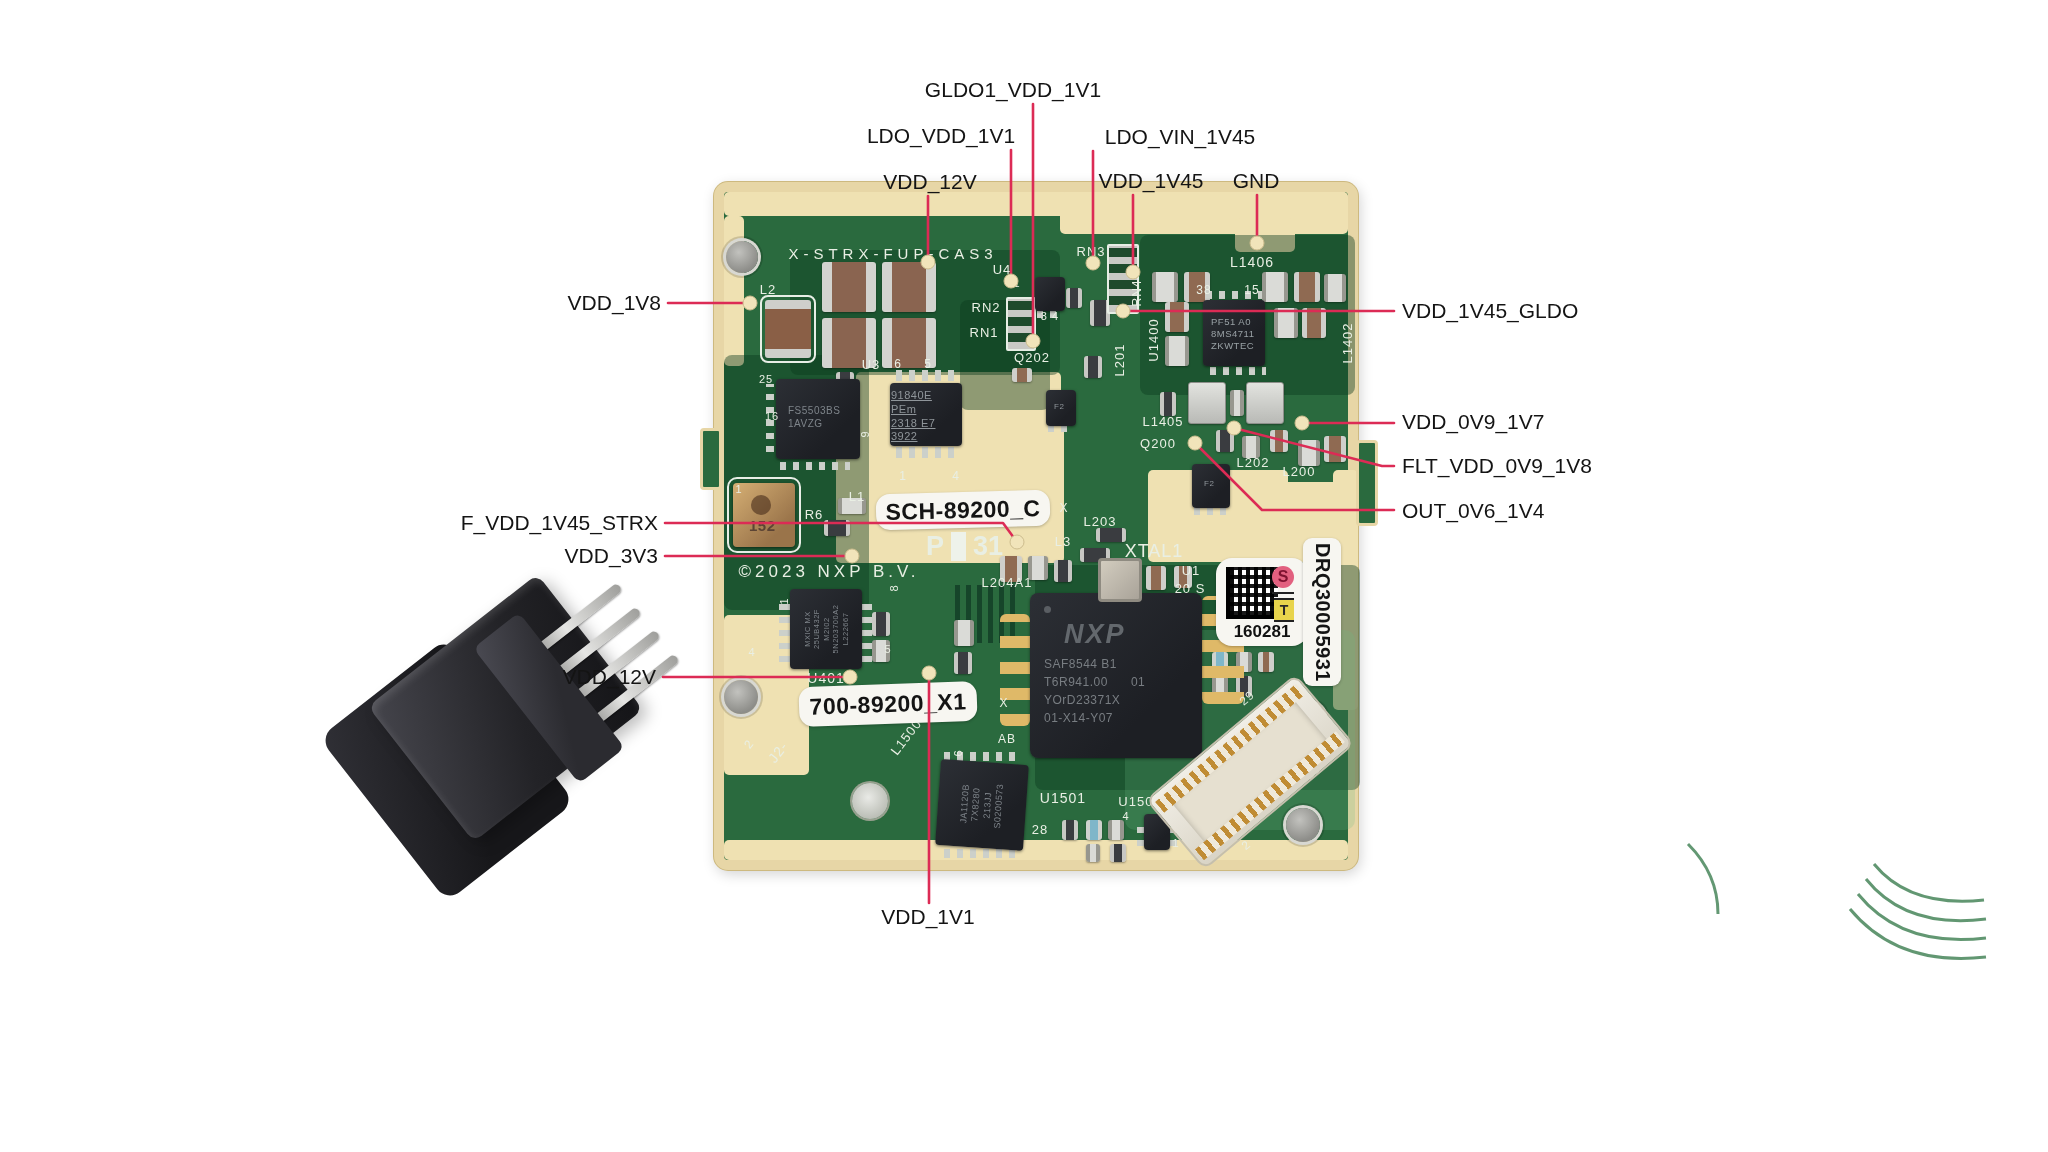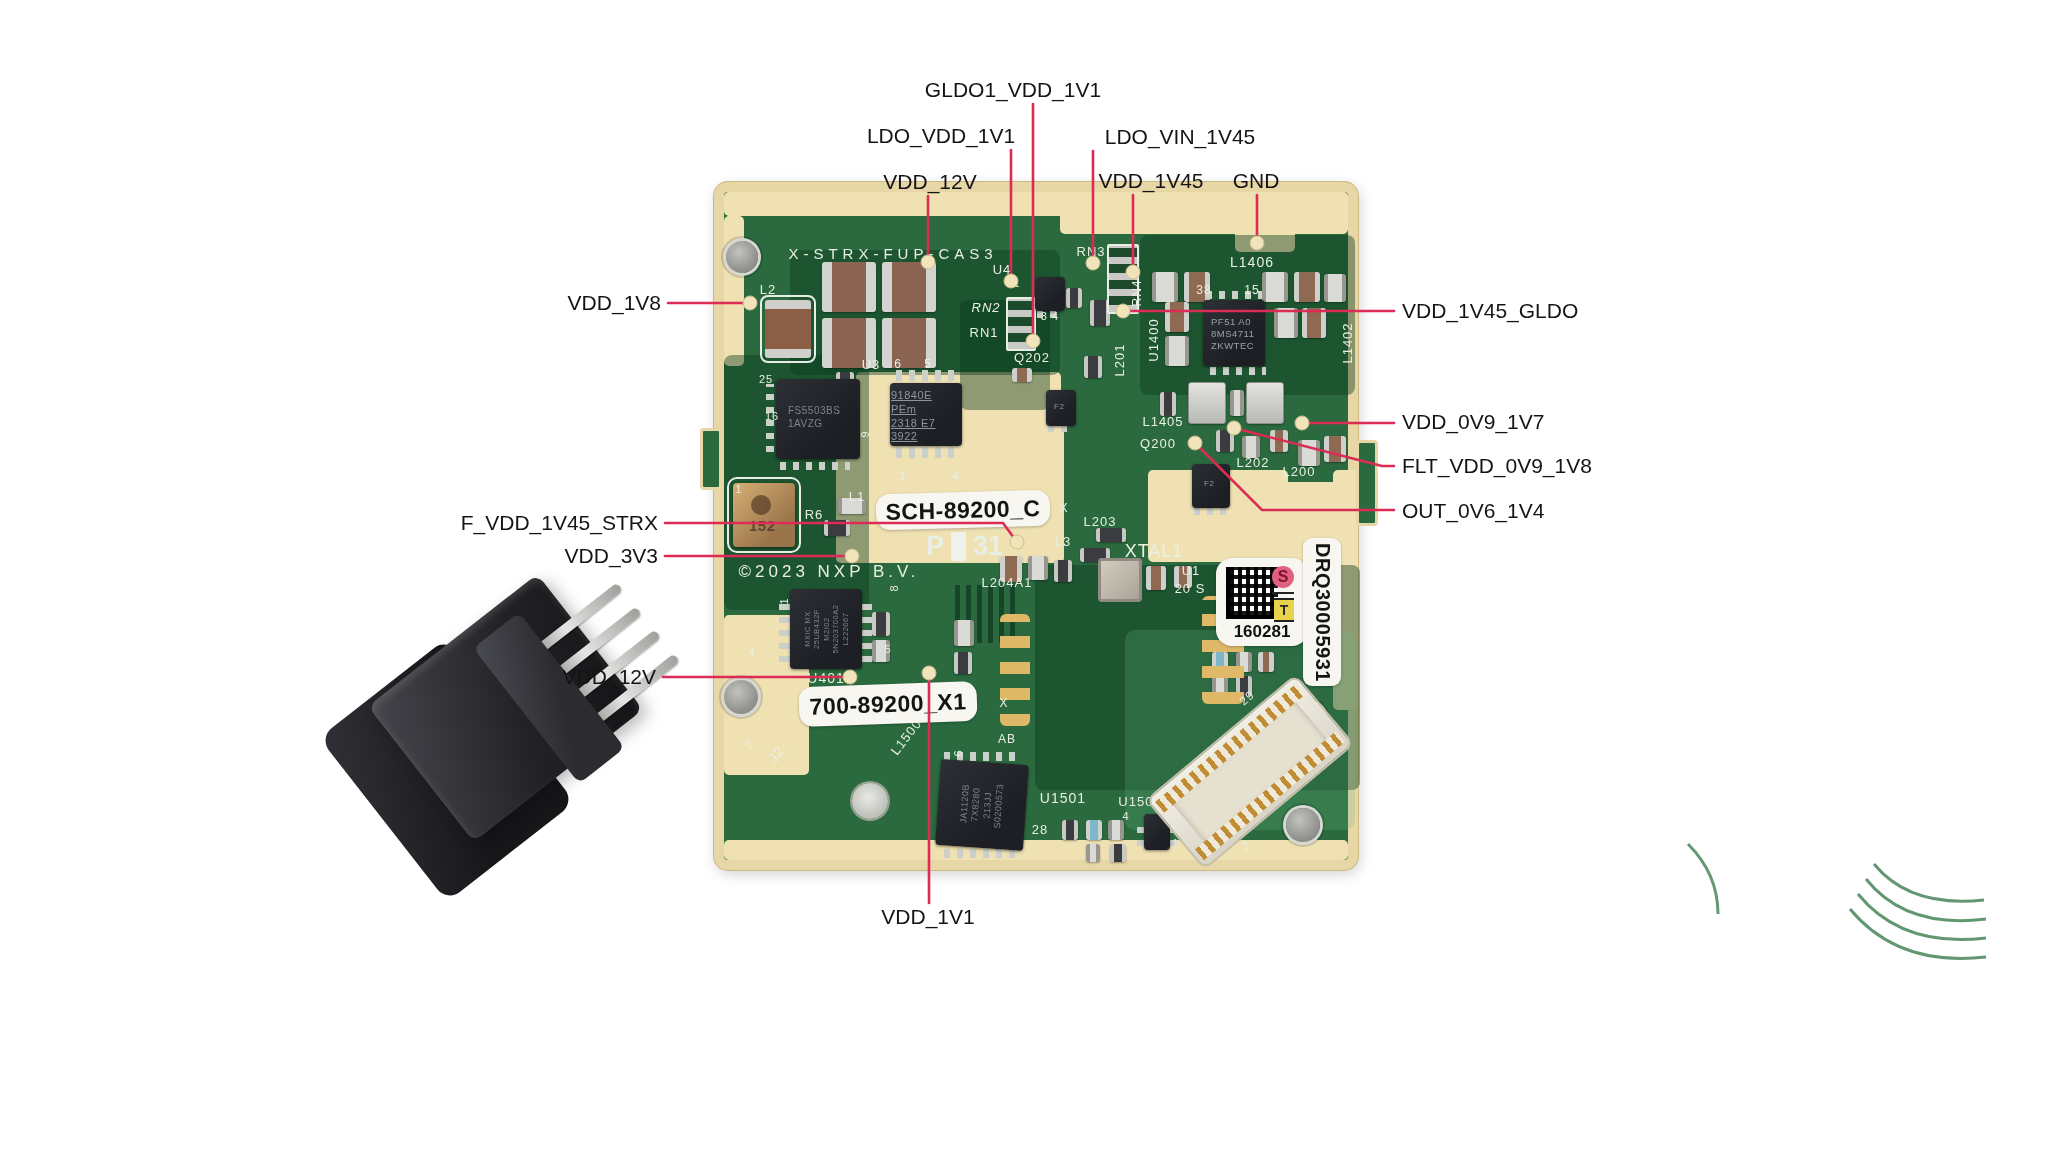--- a/index.html
+++ b/index.html
@@ -245,20 +245,28 @@
 8MS4711
 ZKWTEC</div>
   </div>
   <div class="chip" style="left:790px;top:589px;width:72px;height:80px;">
     <div class="marking" style="left:50%;top:50%;transform:translate(-50%,-50%) rotate(-90deg);font-size:7.5px;color:#7e848a;text-align:center;">MXIC MX
 25UB432F
 M2I02
 5N203700A2
 L222667</div>
   </div>
+  <div class="chip" style="left:1030px;top:593px;width:172px;height:165px;border-radius:8px;">
+    <div style="position:absolute;left:14px;top:13px;width:7px;height:7px;border-radius:50%;background:#5a5e63;"></div>
+    <div style="position:absolute;left:34px;top:26px;font-size:27px;font-weight:bold;font-style:italic;color:#63686d;letter-spacing:2px;">NXP</div>
+    <div class="marking" style="left:14px;top:62px;font-size:12px;line-height:1.5;color:#787d82;">SAF8544 B1
+T6R941.00      01
+YOrD23371X
+01-X14-Y07</div>
+  </div>
   <div class="chip" style="left:938px;top:762px;width:88px;height:86px;transform:rotate(4deg);">
     <div class="marking" style="left:50%;top:50%;transform:translate(-50%,-50%) rotate(-90deg);font-size:9px;color:#7e848a;text-align:center;">JA1120B
 7X8280
 213JJ
 S0200573</div>
   </div>
   <div class="chip" style="left:1046px;top:390px;width:30px;height:36px;">
     <div class="marking" style="left:8px;top:12px;font-size:8px;">F2</div>
   </div>
   <div class="chip" style="left:1192px;top:464px;width:38px;height:44px;">
@@ -299,21 +307,21 @@
   </div>
 
   <div id="silk-layer">
       <div class="silk" style="left: 893px; top: 253px; font-size: 15px; letter-spacing: 5px; transform: translate(-50%, -50%) rotate(0deg);">X-STRX-FUP-CAS3</div>
       <div class="silk" style="left: 768px; top: 289px; font-size: 13px; letter-spacing: 1px; transform: translate(-50%, -50%) rotate(0deg);">L2</div>
       <div class="silk" style="left: 1002px; top: 269px; font-size: 13px; letter-spacing: 1px; transform: translate(-50%, -50%) rotate(0deg);">U4</div>
       <div class="silk" style="left: 1017px; top: 283px; font-size: 11px; letter-spacing: 1px; transform: translate(-50%, -50%) rotate(0deg);">1</div>
       <div class="silk" style="left: 1050px; top: 316px; font-size: 11px; letter-spacing: 1px; transform: translate(-50%, -50%) rotate(0deg);">3  4</div>
       <div class="silk" style="left: 1091px; top: 251px; font-size: 13px; letter-spacing: 1px; transform: translate(-50%, -50%) rotate(0deg);">RN3</div>
       <div class="silk" style="left: 1137px; top: 293px; font-size: 12px; letter-spacing: 1px; transform: translate(-50%, -50%) rotate(-90deg);">RN4</div>
-      <div class="silk" style="left: 986px; top: 307px; font-size: 13px; letter-spacing: 1px; transform: translate(-50%, -50%) rotate(0deg); font-style: italic;">RN2</div>
+      <div class="silk" style="left: 986px; top: 307px; font-size: 13px; letter-spacing: 1px; transform: translate(-50%, -50%) rotate(0deg);">RN2</div>
       <div class="silk" style="left: 984px; top: 332px; font-size: 13px; letter-spacing: 1px; transform: translate(-50%, -50%) rotate(0deg);">RN1</div>
       <div class="silk" style="left: 1032px; top: 357px; font-size: 13px; letter-spacing: 1px; transform: translate(-50%, -50%) rotate(0deg);">Q202</div>
       <div class="silk" style="left: 1119px; top: 360px; font-size: 13px; letter-spacing: 1px; transform: translate(-50%, -50%) rotate(-90deg);">L201</div>
       <div class="silk" style="left: 1153px; top: 340px; font-size: 13px; letter-spacing: 1px; transform: translate(-50%, -50%) rotate(-90deg);">U1400</div>
       <div class="silk" style="left: 1204px; top: 290px; font-size: 12px; letter-spacing: 1px; transform: translate(-50%, -50%) rotate(0deg);">38</div>
       <div class="silk" style="left: 1252px; top: 290px; font-size: 12px; letter-spacing: 1px; transform: translate(-50%, -50%) rotate(0deg);">15</div>
       <div class="silk" style="left: 1252px; top: 262px; font-size: 14px; letter-spacing: 1px; transform: translate(-50%, -50%) rotate(0deg);">L1406</div>
       <div class="silk" style="left: 1347px; top: 343px; font-size: 13px; letter-spacing: 1px; transform: translate(-50%, -50%) rotate(-90deg);">L1402</div>
       <div class="silk" style="left: 766px; top: 379px; font-size: 11px; letter-spacing: 1px; transform: translate(-50%, -50%) rotate(0deg);">25</div>
       <div class="silk" style="left: 871px; top: 364px; font-size: 13px; letter-spacing: 1px; transform: translate(-50%, -50%) rotate(0deg);">U3</div>

